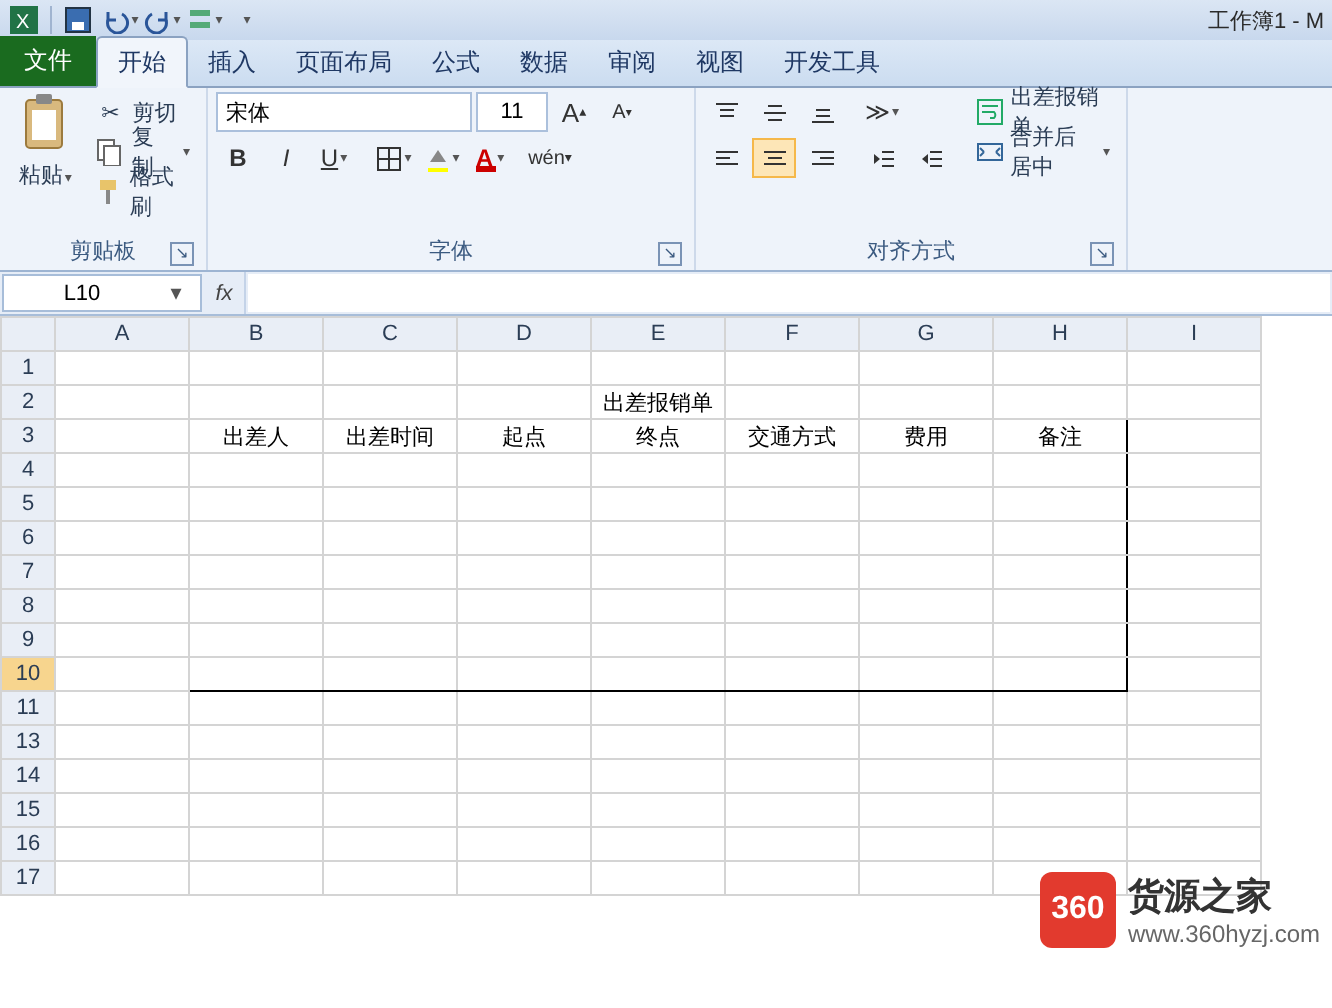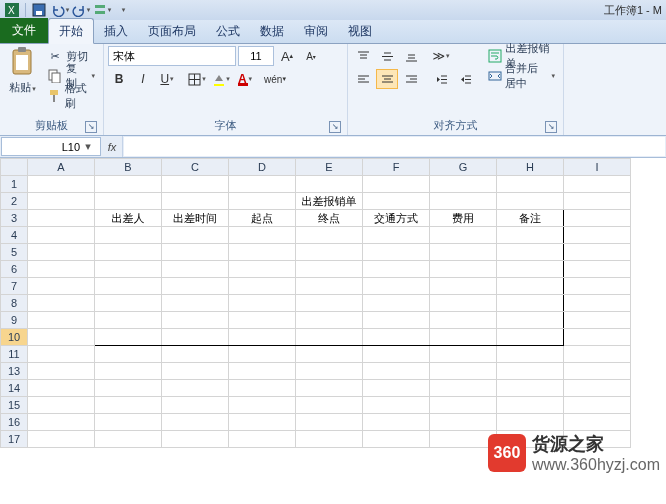--- a/index.html
+++ b/index.html
@@ -34,21 +34,21 @@
 select.ribbon-input, input.ribbon-input { height: 20px; border: 1px solid #abc0dc; background: #fff; font-size: 11px; }
 
 .rowflex { display: flex; gap: 2px; align-items: center; }
 .iconbtn { width: 22px; height: 20px; border: 1px solid transparent; display: inline-flex; align-items: center; justify-content: center; cursor: pointer; font-size: 12px; color: #333; }
 .iconbtn.sel { border: 1px solid #f5b84a; background: #fde6b7; }
 .caret { font-size: 7px; margin-left: 1px; color: #555; }
 
 
 .fxbar { height: 22px; border-bottom: 1px solid #a7bdd9; display: flex; align-items: stretch; background: #e6edf7; }
 .namebox { width: 100px; background: #fff; border: 1px solid #a7bdd9; margin: 1px; display: flex; align-items: center; }
-.namebox input { border: 0; width: 78px; font-size: 11px; text-align: right; outline: none; }
+.namebox input { border: 0; width: 78px; font-size: 11px; text-align: center; outline: none; }
 .namebox .dd { width: 16px; text-align: center; color: #555; cursor: pointer; }
 .fxbtn { width: 21px; display: flex; align-items: center; justify-content: center; font-style: italic; color: #444; border-right: 1px solid #c4d3e8; cursor: pointer; }
 .formula-input { flex: 1; border: 0; background: #fff; margin: 1px; outline: none; font-size: 11px; padding: 0 4px; }
 
 
 .sheet-area { height: calc(504px - 20px - 24px - 92px - 22px); overflow: hidden; position: relative; }
 .grid { border-collapse: collapse; table-layout: fixed; }
 .grid td, .grid th { border: 1px solid #d4d4d4; height: 17px; font-size: 11px; padding: 0; text-align: center; background: #fff; }
 .grid th { background: #e9eef6; color: #2b3d55; font-weight: normal; }
 .grid th.corner { width: 27px; background: #e9eef6; }
@@ -62,21 +62,21 @@
 .bbot { border-bottom: 1.5px solid #000 !important; }
 .blef { border-left: 1.5px solid #000 !important; margin-left: 30px; }
 .brig { border-right: 1.5px solid #000 !important; }
 .bmid-h { border-top: 1px solid #000 !important; }
 .bmid-v { border-left: 1px solid #000 !important; }
 
 
 .watermark { position: absolute; right: 6px; bottom: 30px; display: flex; align-items: center; gap: 6px; }
 .watermark .sq { width: 38px; height: 38px; background: #e23a2e; color: #fff; font-weight: bold; font-size: 16px; border-radius: 6px; display: flex; align-items: center; justify-content: center; }
 .watermark .txt1 { font-size: 18px; color: #333; font-weight: bold; }
-.watermark .txt2 { font-size: 16px; color: #666; }
+.watermark .txt2 { font-size: 12px; color: #666; }
 
 svg { display: block; }
 </style>
 </head>
 <body>
 
 <div class="titlebar">
   <div class="qat">
     <span class="qat-item">
         <svg width="14" height="14">
@@ -121,20 +121,21 @@
 
 <div class="tabs">
   <div class="tab file">文件</div>
   <div class="tab active">开始</div>
   <div class="tab">插入</div>
   <div class="tab">页面布局</div>
   <div class="tab">公式</div>
   <div class="tab">数据</div>
   <div class="tab">审阅</div>
   <div class="tab">视图</div>
+  <div class="tab">开发工具</div>
 </div>
 
 <div class="ribbon">
 
   <div class="group" style="width:104px;">
     <div class="group-body">
       <div class="bigbtn">
         <div class="ic">
             <svg width="26" height="30">
               <rect x="3" y="3" width="18" height="24" rx="2" fill="#d9b97e" stroke="#9c7a3d"></rect>

